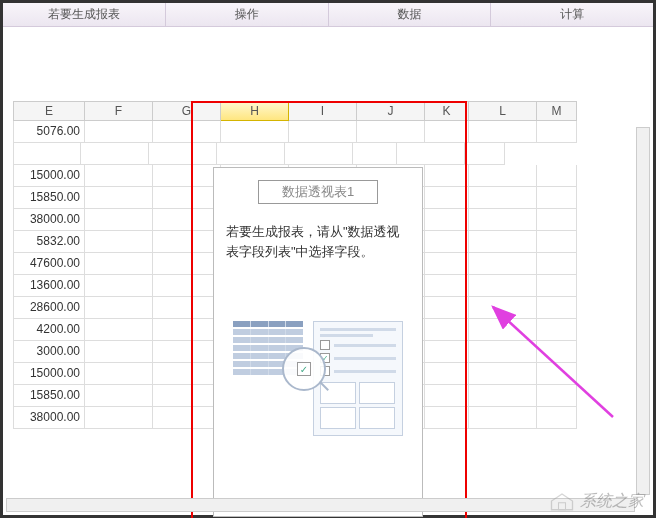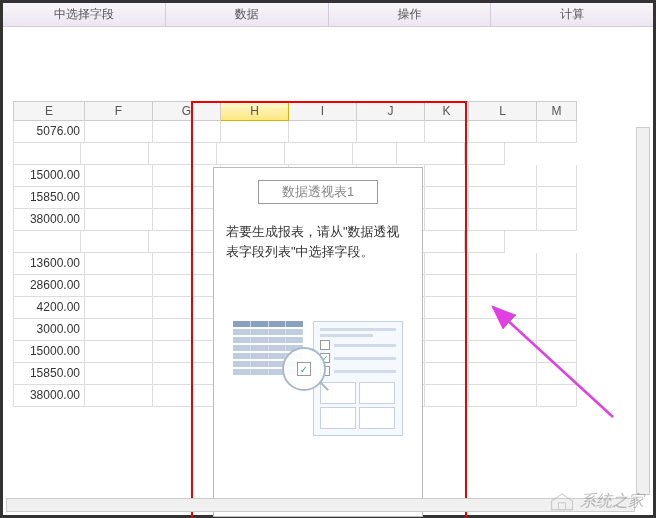--- a/index.html
+++ b/index.html
@@ -45,23 +45,23 @@
 .watermark-icon { width: 28px; height: 22px; opacity: 0.4; }
 .scroll-v { position: absolute; right: 3px; top: 80px; bottom: 20px; width: 14px; background: #f0f0f0; border: 1px solid #ccc; }
 .scroll-h { position: absolute; left: 3px; right: 18px; bottom: 3px; height: 14px; background: #f0f0f0; border: 1px solid #ccc; }
 </style>
 </head>
 <body>
 
 <div class="outer-border"></div>
 
 <div class="toolbar">
-  <div class="toolbar-item">中选择字段</div>
+  <div class="toolbar-item">若要生成报表</div>
+  <div class="toolbar-item">操作</div>
   <div class="toolbar-item">数据</div>
-  <div class="toolbar-item">操作</div>
   <div class="toolbar-item">计算</div>
 </div>
 
 <div class="content-area">
 
   <div class="grid">
     <div class="col-headers">
       <div class="col-header" style="width:72px">E</div>
       <div class="col-header" style="width:68px">F</div>
       <div class="col-header" style="width:68px">G</div>
@@ -121,20 +121,32 @@
           <div class="cell" style="width: 68px;"></div>
           <div class="cell" style="width: 68px;"></div>
           <div class="cell" style="width: 68px;"></div>
           <div class="cell" style="width: 68px;"></div>
           <div class="cell" style="width: 68px;"></div>
           <div class="cell" style="width: 44px;"></div>
           <div class="cell" style="width: 68px;"></div>
           <div class="cell" style="width: 40px;"></div>
         </div>
         <div class="row">
+          <div class="cell" style="width: 72px;">5832.00</div>
+          <div class="cell" style="width: 68px;"></div>
+          <div class="cell" style="width: 68px;"></div>
+          <div class="cell" style="width: 68px;"></div>
+          <div class="cell" style="width: 68px;"></div>
+          <div class="cell" style="width: 68px;"></div>
+          <div class="cell" style="width: 44px;"></div>
+          <div class="cell" style="width: 68px;"></div>
+          <div class="cell" style="width: 40px;"></div>
+        </div>
+        <div class="row">
+          <div class="cell" style="width: 72px;">47600.00</div>
           <div class="cell" style="width: 68px;"></div>
           <div class="cell" style="width: 68px;"></div>
           <div class="cell" style="width: 68px;"></div>
           <div class="cell" style="width: 68px;"></div>
           <div class="cell" style="width: 68px;"></div>
           <div class="cell" style="width: 44px;"></div>
           <div class="cell" style="width: 68px;"></div>
           <div class="cell" style="width: 40px;"></div>
         </div>
         <div class="row">

